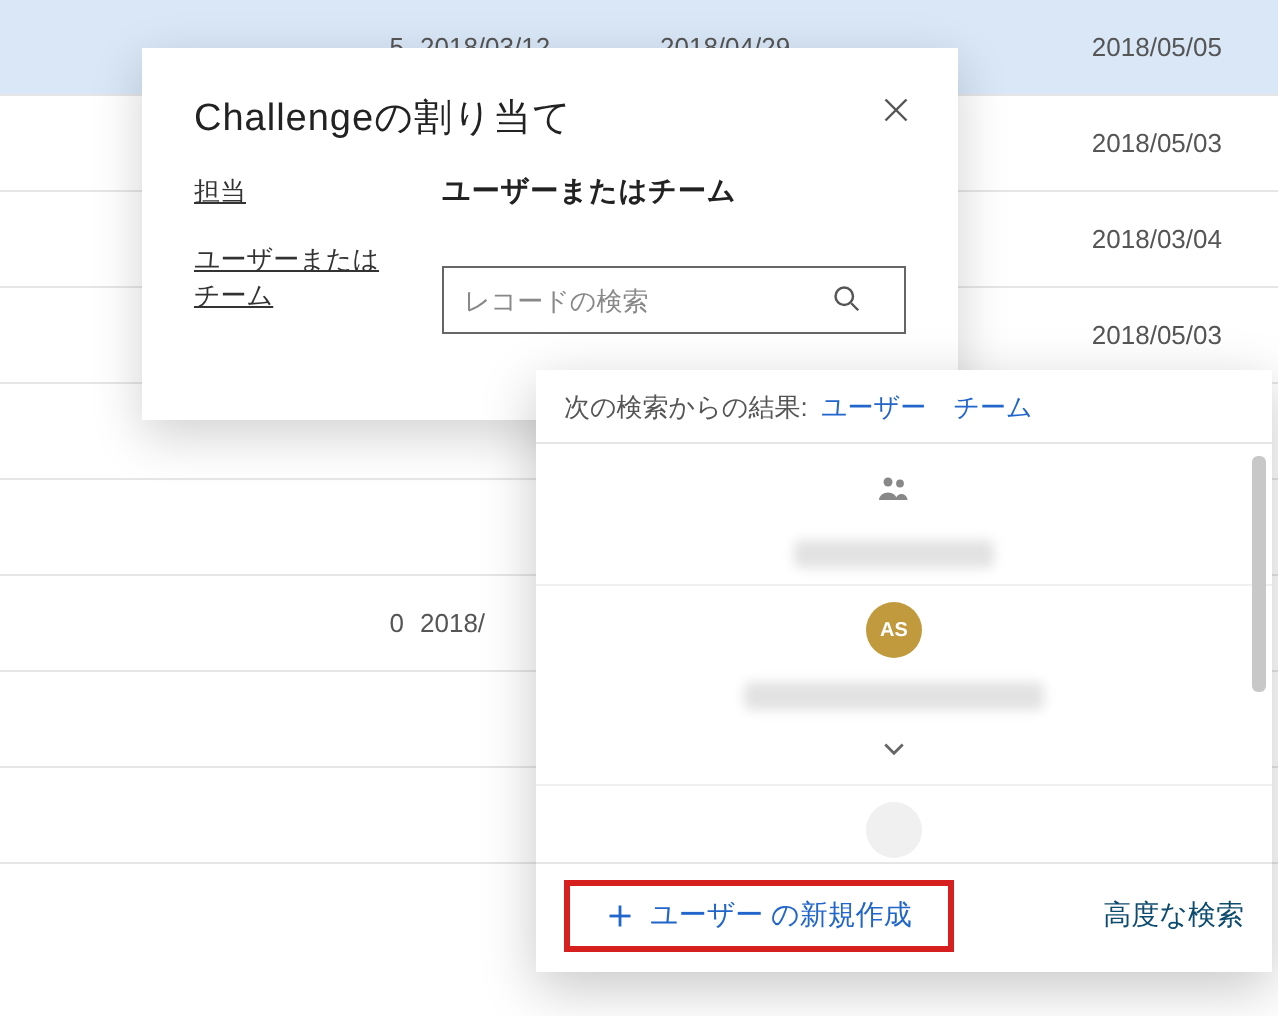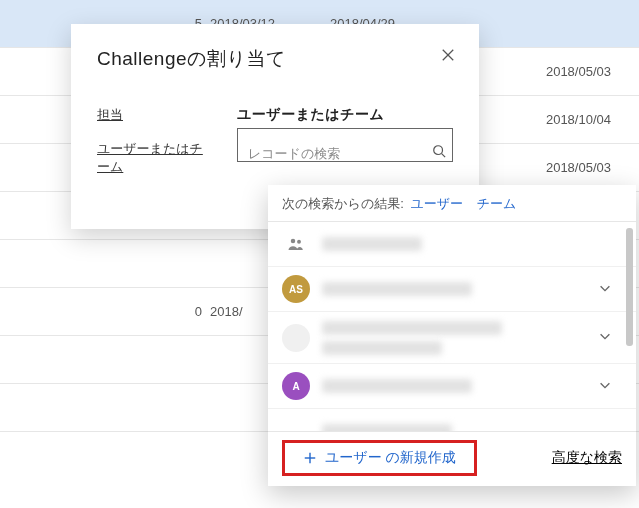--- a/index.html
+++ b/index.html
@@ -33,41 +33,41 @@
   
   .dialog {
     position: absolute;
     top: 24px;
     left: 71px;
     width: 408px;
     background: #fff;
     box-shadow: 0 8px 24px rgba(0,0,0,0.18);
     padding: 22px 26px 36px 26px;
   }
-  .dlg-title { font-size: 19px; font-weight: 400; color: #222; margin-bottom: 34px; letter-spacing:.5px;}
+  .dlg-title { font-size: 19px; font-weight: 400; color: #222; margin-bottom: 15px; letter-spacing:.5px;}
   .close-x {
     position: absolute;
     top: 20px; right: 20px;
     width: 22px; height: 22px;
     display:flex; align-items:center; justify-content:center;
     cursor: pointer;
     color:#555;
   }
   .close-x svg{width:14px;height:14px;}
   .dlg-msg { color:#444; font-size:13px; line-height:1.5; margin-bottom:20px;}
   .form-row { display:flex; gap:30px; }
   .col-labels{width:130px;text-decoration:underline;}
   .col-fields{flex:1;}
   .lbl-small{font-size:13px;color:#333;margin-bottom:16px;line-height:1.4;}
   .section-label{font-size:14px;font-weight:600;color:#222;letter-spacing:.5px;}
   .search-box{
-    margin-top:4px;
-    display:flex;align-items:flex-end;
+    margin-top:28px;
+    display:flex;align-items:center;
     border:1px solid #666;height:34px;
-    padding:0 6px 0 10px;
+    padding:0 22px 0 10px;
     gap:8px;
   }
   .search-box input{
     flex:1;border:none;outline:none;font-size:13px;background:transparent;color:#333;
   }
   .search-box input::placeholder{color:#888;}
   .search-box .sicn svg{width:14px;height:14px;color:#555;}
 
   
   .dd {
@@ -83,20 +83,21 @@
   }
   .dd-top .lnk{color:#2266cc;cursor:pointer;margin-left:3px;}
   .dd-top .lnk+.lnk{margin-left:10px;}
   .dd-list{border-top:1px solid #e6e6e6;max-height:210px;overflow-y:auto;position:relative;}
   .scroll-thumb{position:absolute;right:3px;top:6px;width:7px;height:118px;background:#c8c8c8;border-radius:3px;}
   .item{
     display:flex;align-items:center;gap:12px;
     padding:8px 24px 8px 14px;
     min-height:40px;
     border-bottom:1px solid #f0f0f0;
+    flex-direction:column;
   }
   .item.tall{min-height:52px;}
   .avatar{
     width:28px;height:28px;border-radius:50%;
     display:flex;align-items:center;justify-content:center;
     font-size:10px;font-weight:600;color:#fff;flex:0 0 28px;
   }
   .avatar.team svg{width:18px;height:18px;color:#888;}
   .avatar.team{background:transparent;}
   .avatar.as{background:#c19a3e;}
@@ -114,42 +115,43 @@
   .new-rec{
     display:flex;align-items:center;gap:8px;
     color:#2266cc;font-size:14px;cursor:pointer;
     padding:4px 10px;
   }
   .new-rec svg{width:14px;height:14px;}
   .highlight-box{
     border:3px solid #d62020;
     padding:2px 8px;
   }
-  .adv{color:#000000;font-size:14px;cursor:pointer;text-decoration:underline;}
+  .adv{color:#0c4a6e;font-size:14px;cursor:pointer;}
 </style>
 </head>
 <body>
 
 <div class="bg-table" id="bg-rows">
     <div class="bg-row sel">
       <div class="c1">5</div>
       <div class="c2">2018/03/12</div>
       <div class="c3">2018/04/29</div>
+      <div class="c4">2018/05/05</div>
     </div>
     <div class="bg-row">
       <div class="c1"></div>
       <div class="c2"></div>
       <div class="c3"></div>
       <div class="c4">2018/05/03</div>
     </div>
     <div class="bg-row">
       <div class="c1"></div>
       <div class="c2"></div>
       <div class="c3"></div>
-      <div class="c4">2018/10/04</div>
+      <div class="c4">2018/03/04</div>
     </div>
     <div class="bg-row">
       <div class="c1"></div>
       <div class="c2"></div>
       <div class="c3"></div>
       <div class="c4">2018/05/03</div>
     </div>
     <div class="bg-row">
       <div class="c1"></div>
       <div class="c2"></div>

